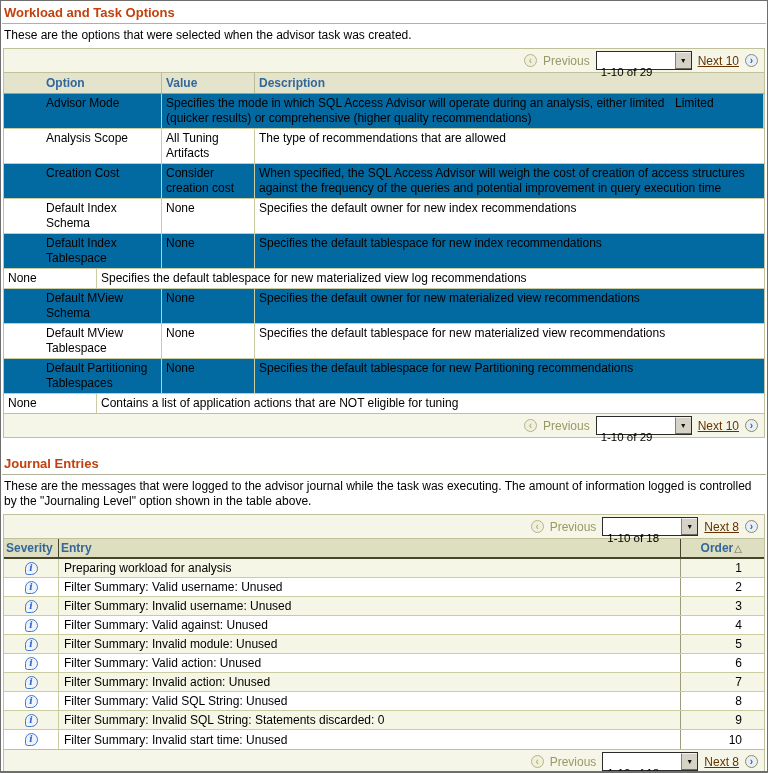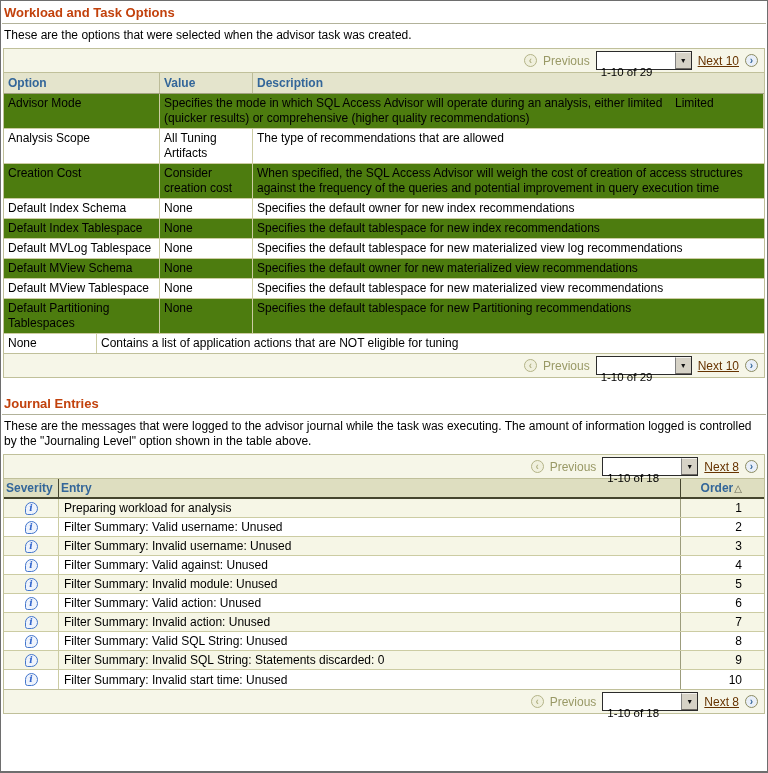--- a/index.html
+++ b/index.html
@@ -50,26 +50,26 @@
     border-top: 1px solid #f4f2ee; border-bottom: 1px solid #6e6a64;
   }
 
   
   .whead { display: flex; background: #e4e4cc; border-bottom: 1px solid #a2a282; }
   .whcell {
     color: #336699; font-weight: bold; padding: 3px 4px;
     border-right: 1px solid #bcbc98;
   }
   .whcell:last-child { border-right: none; }
-  .c-option { width: 156px; flex: none; }
+  .c-option { width: 120px; flex: none; margin-left: 38px; }
   .c-value  { width: 93px;  flex: none; }
   .c-desc   { flex: 1; }
   .wrow { display: flex; border-bottom: 1px solid #ccccA3; }
   .wrow:last-child { border-bottom: none; }
-  .wrow.cream { background: #4d7c0f; }
+  .wrow.cream { background: #0369a1; }
   .wcell { padding: 2px 4px; line-height: 15px; border-right: 1px solid #ccccA3; }
   .wcell.c-desc { border-right: none; }
 
   
   .jhead { display: flex; background: #dedec0; border-bottom: 2px solid #45452e; height: 20px; }
   .jhcell { color: #336699; font-weight: bold; padding: 2px 2px; }
   .c-sev   { width: 55px; flex: none; }
   .c-entry { flex: 1; }
   .c-order { width: 84px; flex: none; text-align: right; padding-right: 22px; }
   .jhead .c-sev   { border-right: 1px solid #45452e; }
@@ -137,21 +137,20 @@
         <div class="wcell c-option">Default Index Schema</div>
         <div class="wcell c-value">None</div>
         <div class="wcell c-desc">Specifies the default owner for new index recommendations</div>
       </div>
       <div class="wrow cream">
         <div class="wcell c-option">Default Index Tablespace</div>
         <div class="wcell c-value">None</div>
         <div class="wcell c-desc">Specifies the default tablespace for new index recommendations</div>
       </div>
       <div class="wrow">
-        <div class="wcell c-option">Default MVLog Tablespace</div>
         <div class="wcell c-value">None</div>
         <div class="wcell c-desc">Specifies the default tablespace for new materialized view log recommendations</div>
       </div>
       <div class="wrow cream">
         <div class="wcell c-option">Default MView Schema</div>
         <div class="wcell c-value">None</div>
         <div class="wcell c-desc">Specifies the default owner for new materialized view recommendations</div>
       </div>
       <div class="wrow">
         <div class="wcell c-option">Default MView Tablespace</div>

